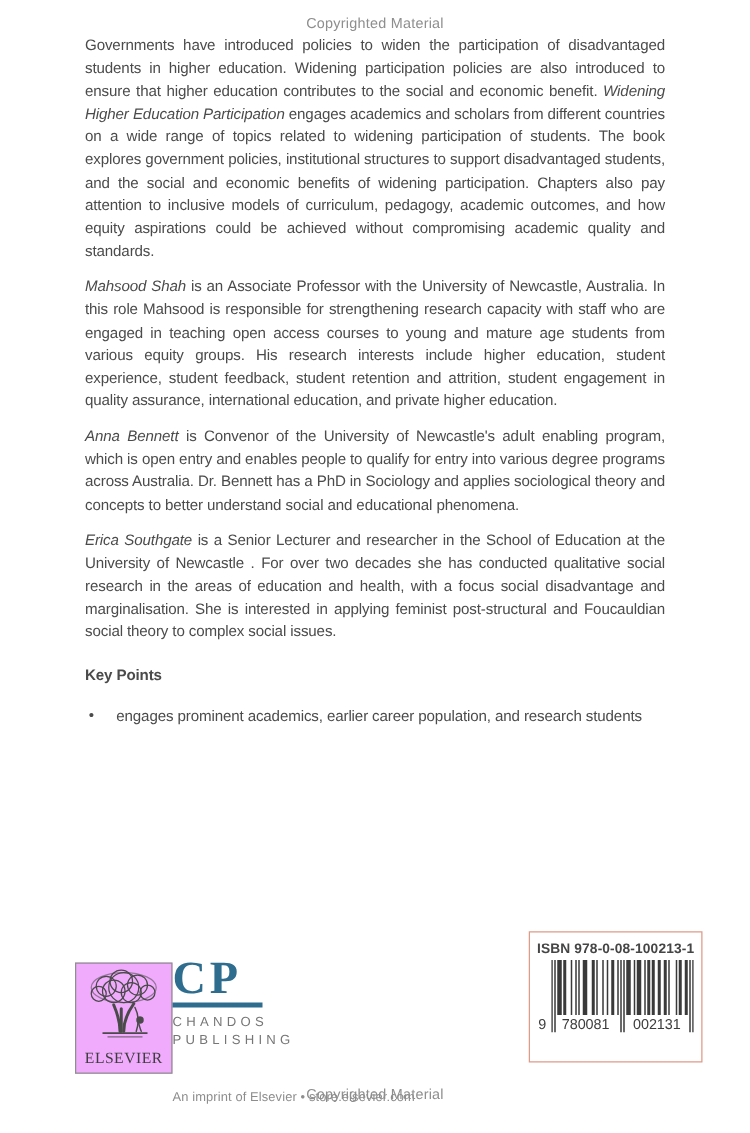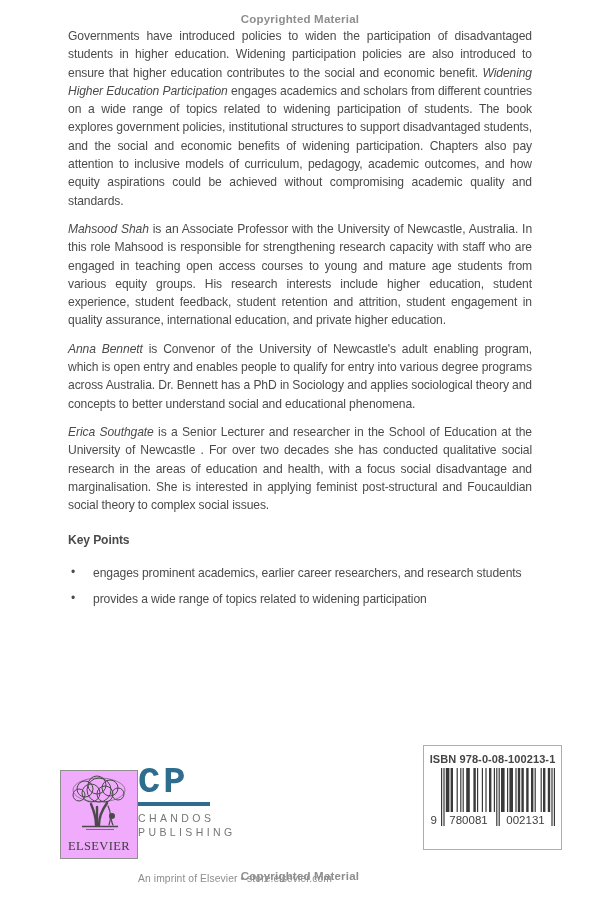--- a/index.html
+++ b/index.html
@@ -2,21 +2,21 @@
 <html style="--teal: #2e6d8e; --bc-border: #e09a88;"><head>
 <meta charset="utf-8">
 <style>
   html,body{margin:0;padding:0;background:#fff;}
   .cover{
     position:relative;width:600px;height:906px;background:#ffffff;overflow:hidden;
     font-family:"Liberation Sans",sans-serif;color:#4b4b4b;
   }
   .copy-note{
     position:absolute;left:0;right:0;text-align:center;
-    font-size:11.5px;font-weight:bold;color:#8e8e8e;letter-spacing:.2px;
+    font-size:11.5px;font-weight:normal;color:#8e8e8e;letter-spacing:.2px;
   }
   .copy-top{top:13px;}
   .copy-bottom{top:870px;}
 
   .text-block{
     position:absolute;left:68px;width:464px;top:27px;
     font-size:12.1px;line-height:18.3px;letter-spacing:-.1px;
     text-align:justify;color:#4b4b4b;
   }
   .text-block p{margin:0 0 10px;}
@@ -36,21 +36,21 @@
   }
   .elsevier svg{position:absolute;left:4px;top:2px;}
   .elsevier-word{
     position:absolute;left:0;right:0;bottom:4px;text-align:center;
     font-family:"Liberation Serif",serif;font-size:12.5px;color:#3d3d3d;letter-spacing:.4px;
   }
 
   
   .cp{position:absolute;left:138px;top:764px;}
   .cp-mono{
-    font-family:Liberation Mono, monospace;font-weight:bold;font-size:37px;line-height:37px;
+    font-family:Liberation Serif, serif;font-weight:bold;font-size:37px;line-height:37px;
     color:var(--teal,#2e6d8e);letter-spacing:3px;
   }
   .cp-rule{width:72px;height:3.5px;background:var(--teal,#2e6d8e);margin:1px 0 5px;}
   .cp-name{font-size:10.5px;letter-spacing:3.4px;color:#767676;line-height:14.5px;}
   .imprint{
     position:absolute;left:138px;top:841px;font-size:10.3px;color:#8d8d8d;letter-spacing:.1px;margin-top:32px;
   }
 
   
   .barcode{
@@ -77,24 +77,21 @@
 
   <div class="text-block">
     <p><span>Governments have introduced policies to widen the participation of disadvantaged students in higher education. Widening participation policies are also introduced to ensure that higher education contributes to the social and economic benefit. </span><em>Widening Higher Education Participation</em><span> engages academics and scholars from different countries on a wide range of topics related to widening participation of students. The book explores government policies, institutional structures to support disadvantaged students, and the social and economic benefits of widening participation. Chapters also pay attention to inclusive models of curriculum, pedagogy, academic outcomes, and how equity aspirations could be achieved without compromising academic quality and standards.</span></p>
     <p><em>Mahsood Shah</em><span> is an Associate Professor with the University of Newcastle, Australia. In this role Mahsood is responsible for strengthening research capacity with staff who are engaged in teaching open access courses to young and mature age students from various equity groups. His research interests include higher education, student experience, student feedback, student retention and attrition, student engagement in quality assurance, international education, and private higher education.</span></p>
     <p><em>Anna Bennett</em><span> is Convenor of the University of Newcastle's adult enabling program, which is open entry and enables people to qualify for entry into various degree programs across Australia. Dr. Bennett has a PhD in Sociology and applies sociological theory and concepts to better understand social and educational phenomena.</span></p>
     <p><em>Erica Southgate</em><span> is a Senior Lecturer and researcher in the School of Education at the University of Newcastle . For over two decades she has conducted qualitative social research in the areas of education and health, with a focus social disadvantage and marginalisation. She is interested in applying feminist post-structural and Foucauldian social theory to complex social issues.</span></p>
 
     <div class="kp-heading">Key Points</div>
     <ul class="kp-list">
       <li class="one-line">
-        <span>engages prominent academics, earlier career researchers, and research students</span>
-      </li>
-      <li class="one-line">
-        <span>provides a wide range of topics related to widening participation</span>
+        <span>engages prominent academics, earlier career population, and research students</span>
       </li>
     </ul>
   </div>
 
   <div class="elsevier">
     <svg width="70" height="60" viewBox="0 0 70 60">
       <g stroke="#4a4a4a" fill="none" stroke-width="1">
         <ellipse cx="34" cy="17" rx="26" ry="12" opacity="0.55"></ellipse>
         <circle cx="20" cy="16" r="8"></circle>
         <circle cx="32" cy="12" r="9"></circle>

